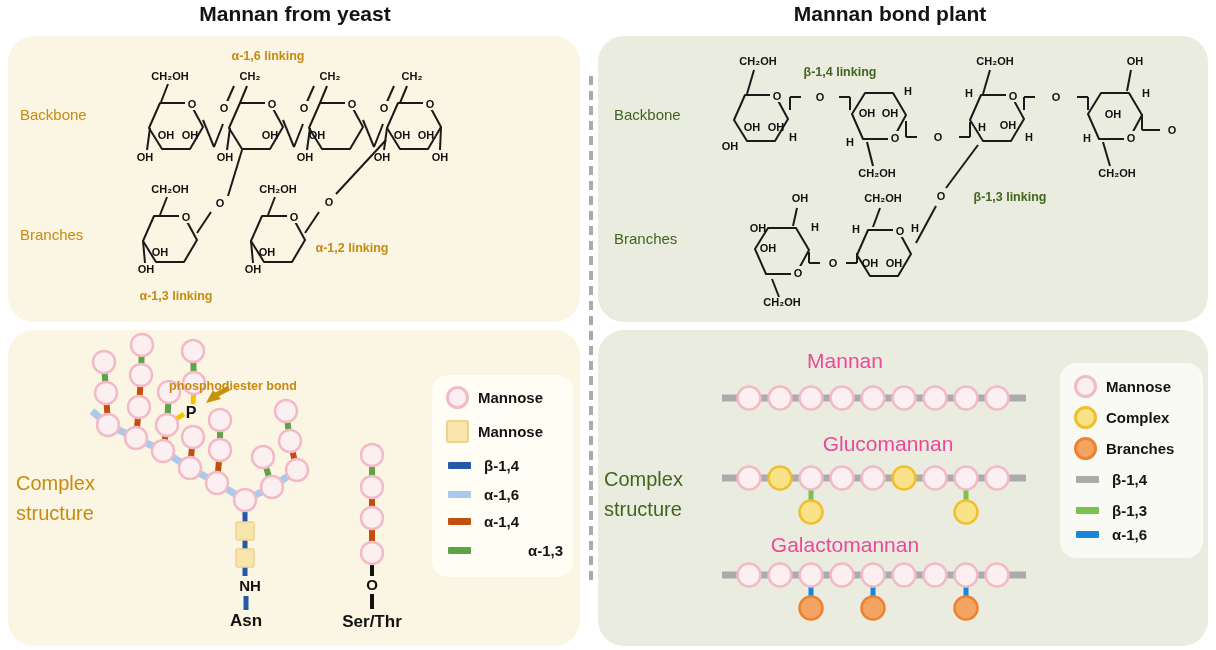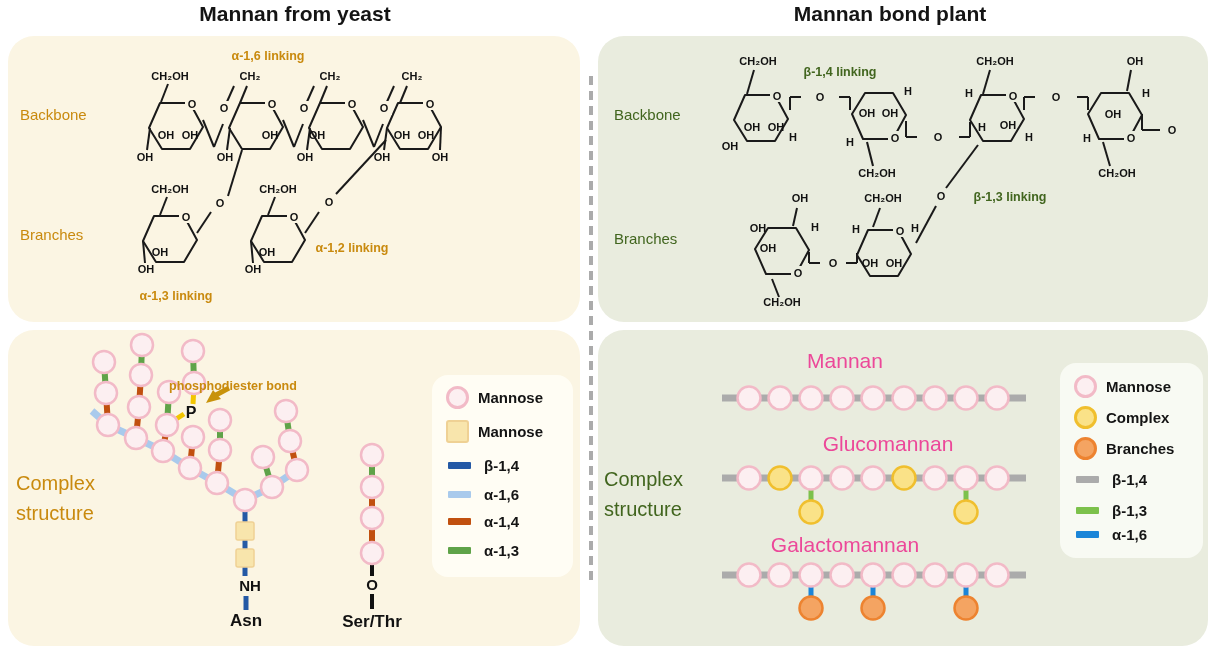--- a/index.html
+++ b/index.html
@@ -118,21 +118,21 @@
     <span class="lab">β-1,4</span>
   </div>
   <div class="lg-row bar-row" style="top:107px;">
     <span class="sw-bar sw-a16"></span>
     <span class="lab">α-1,6</span>
   </div>
   <div class="lg-row bar-row" style="top:134px;">
     <span class="sw-bar sw-a12"></span>
     <span class="lab">α-1,4</span>
   </div>
-  <div class="lg-row bar-row" style="top:163px;">
+  <div class="lg-row bar-row" style="top:163px;gap:44px;">
     <span class="sw-bar sw-a13"></span>
     <span class="lab">α-1,3</span>
   </div>
 </div>
 
 <div class="legend" id="legend-plant">
   <div class="lg-row" style="top:11px;">
     <span class="sw-circle sw-man"></span>
     <span class="lab">Mannose</span>
   </div>

